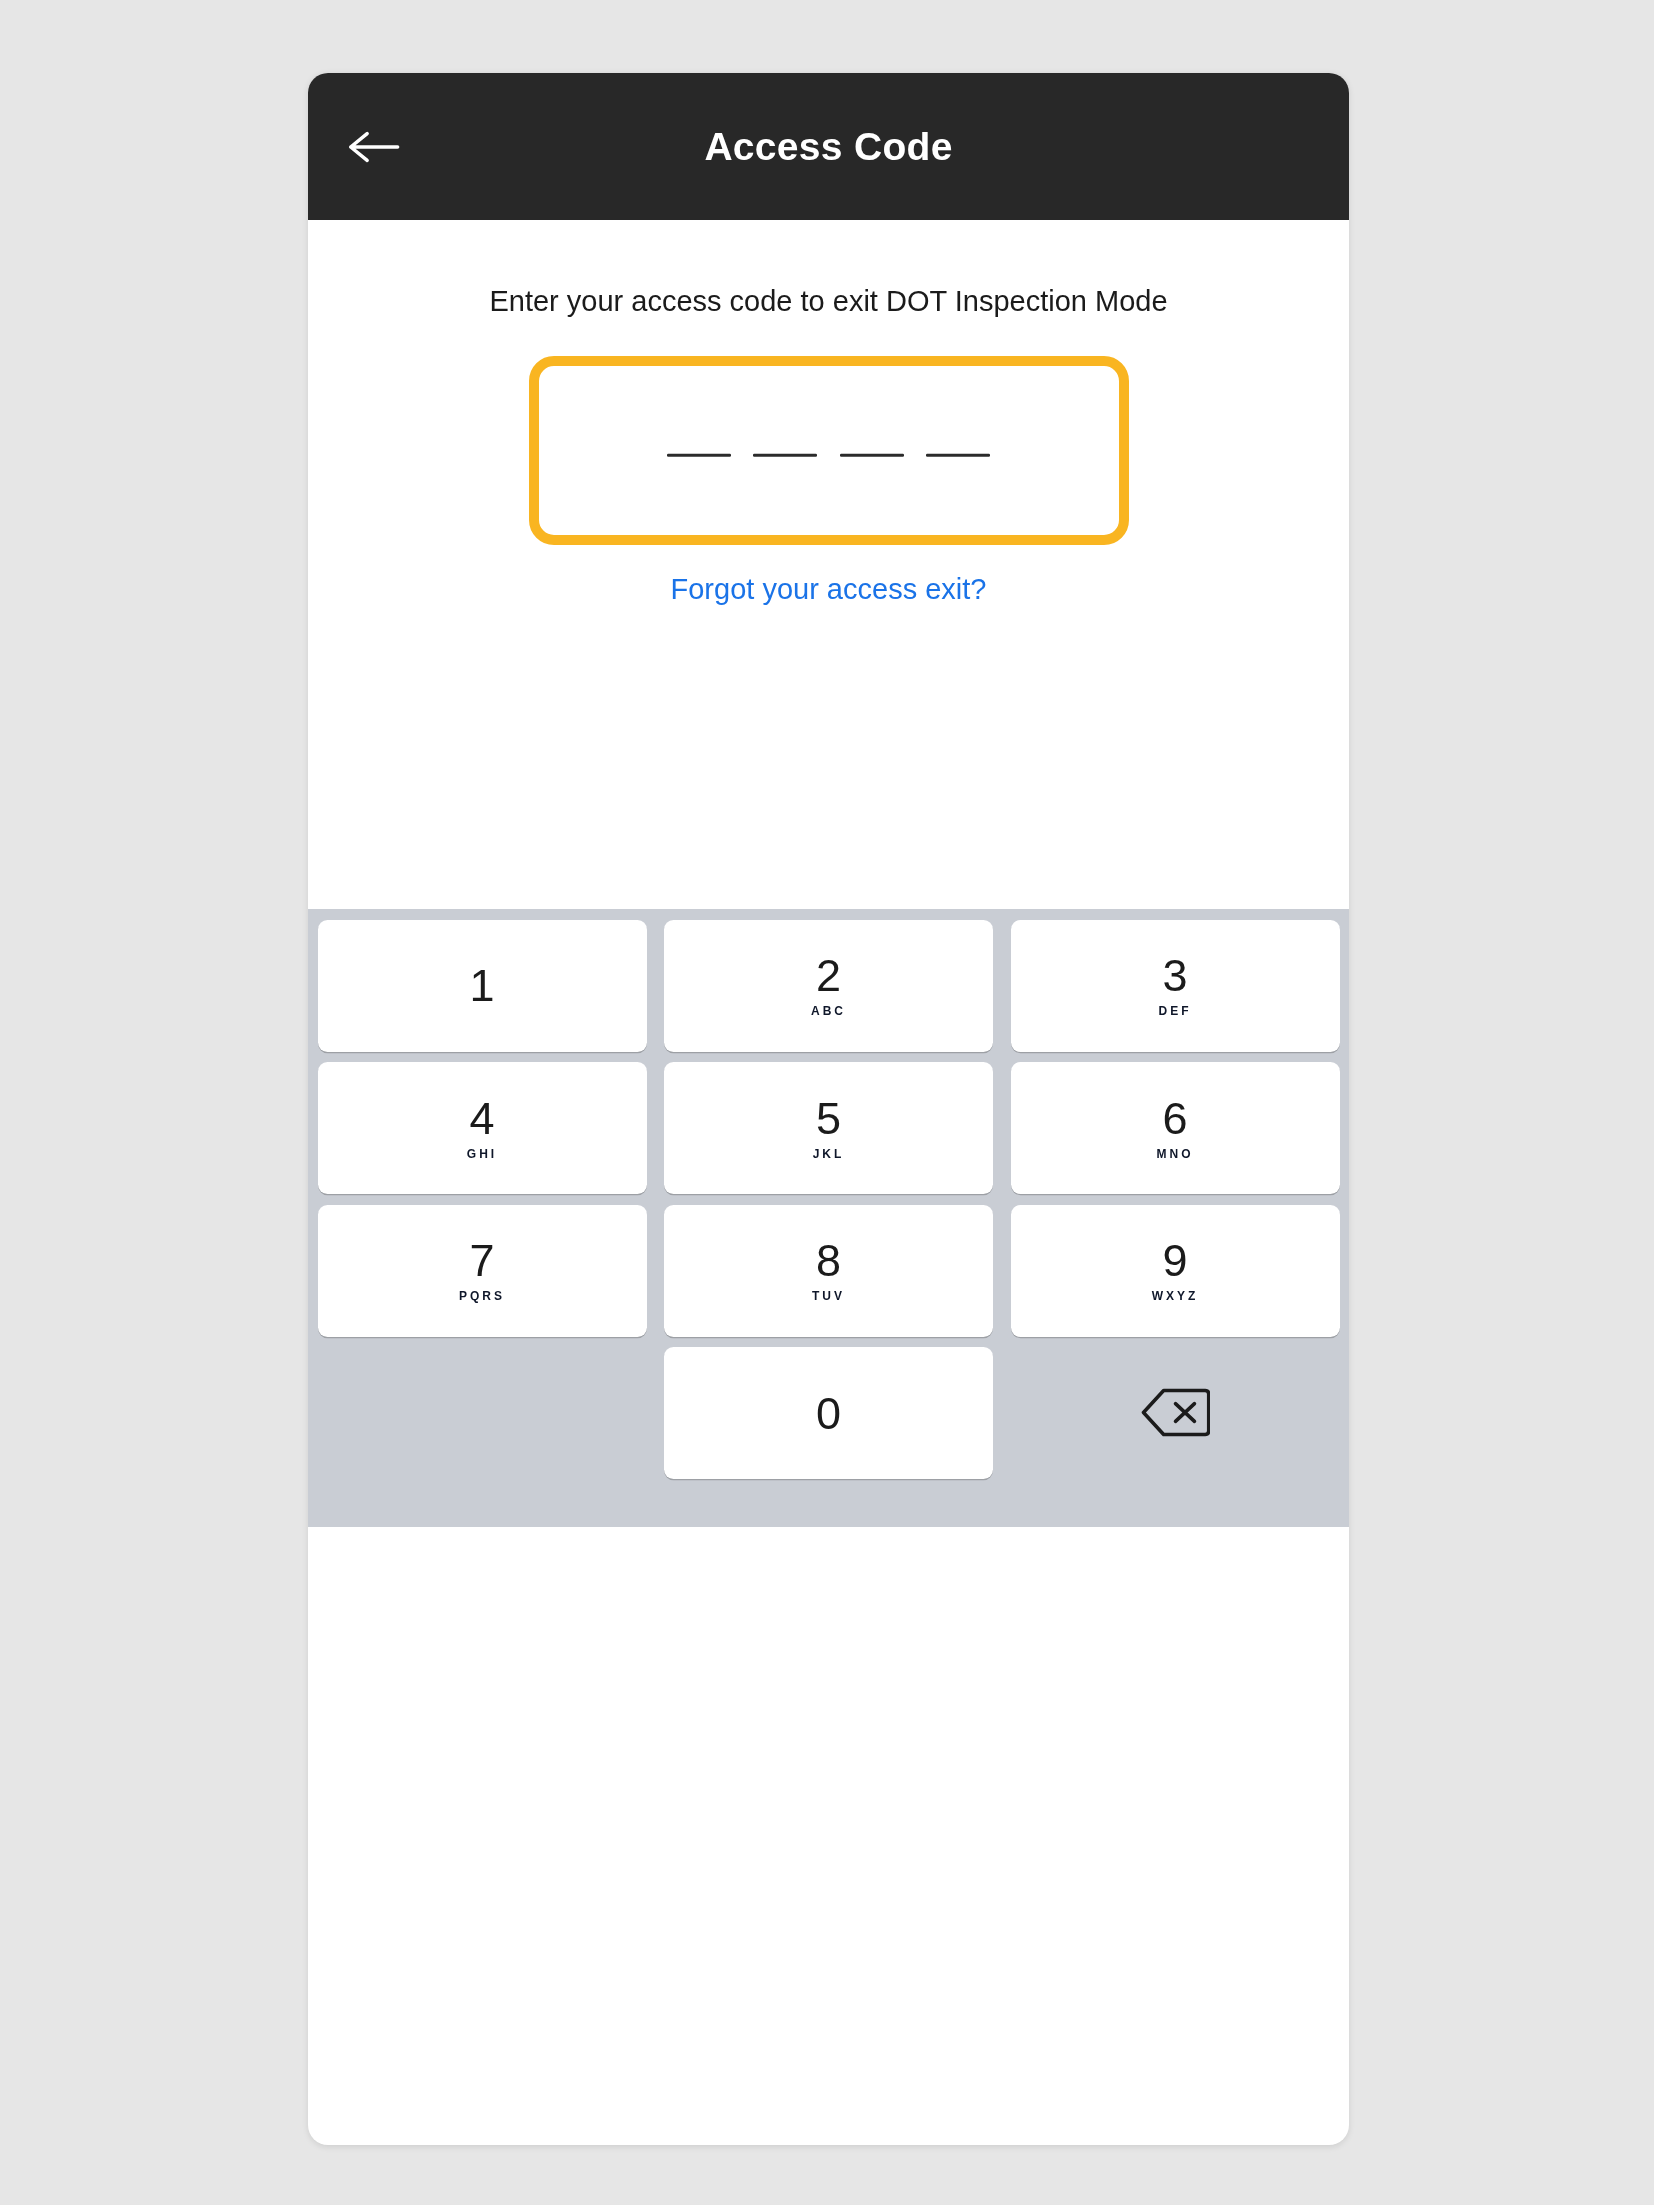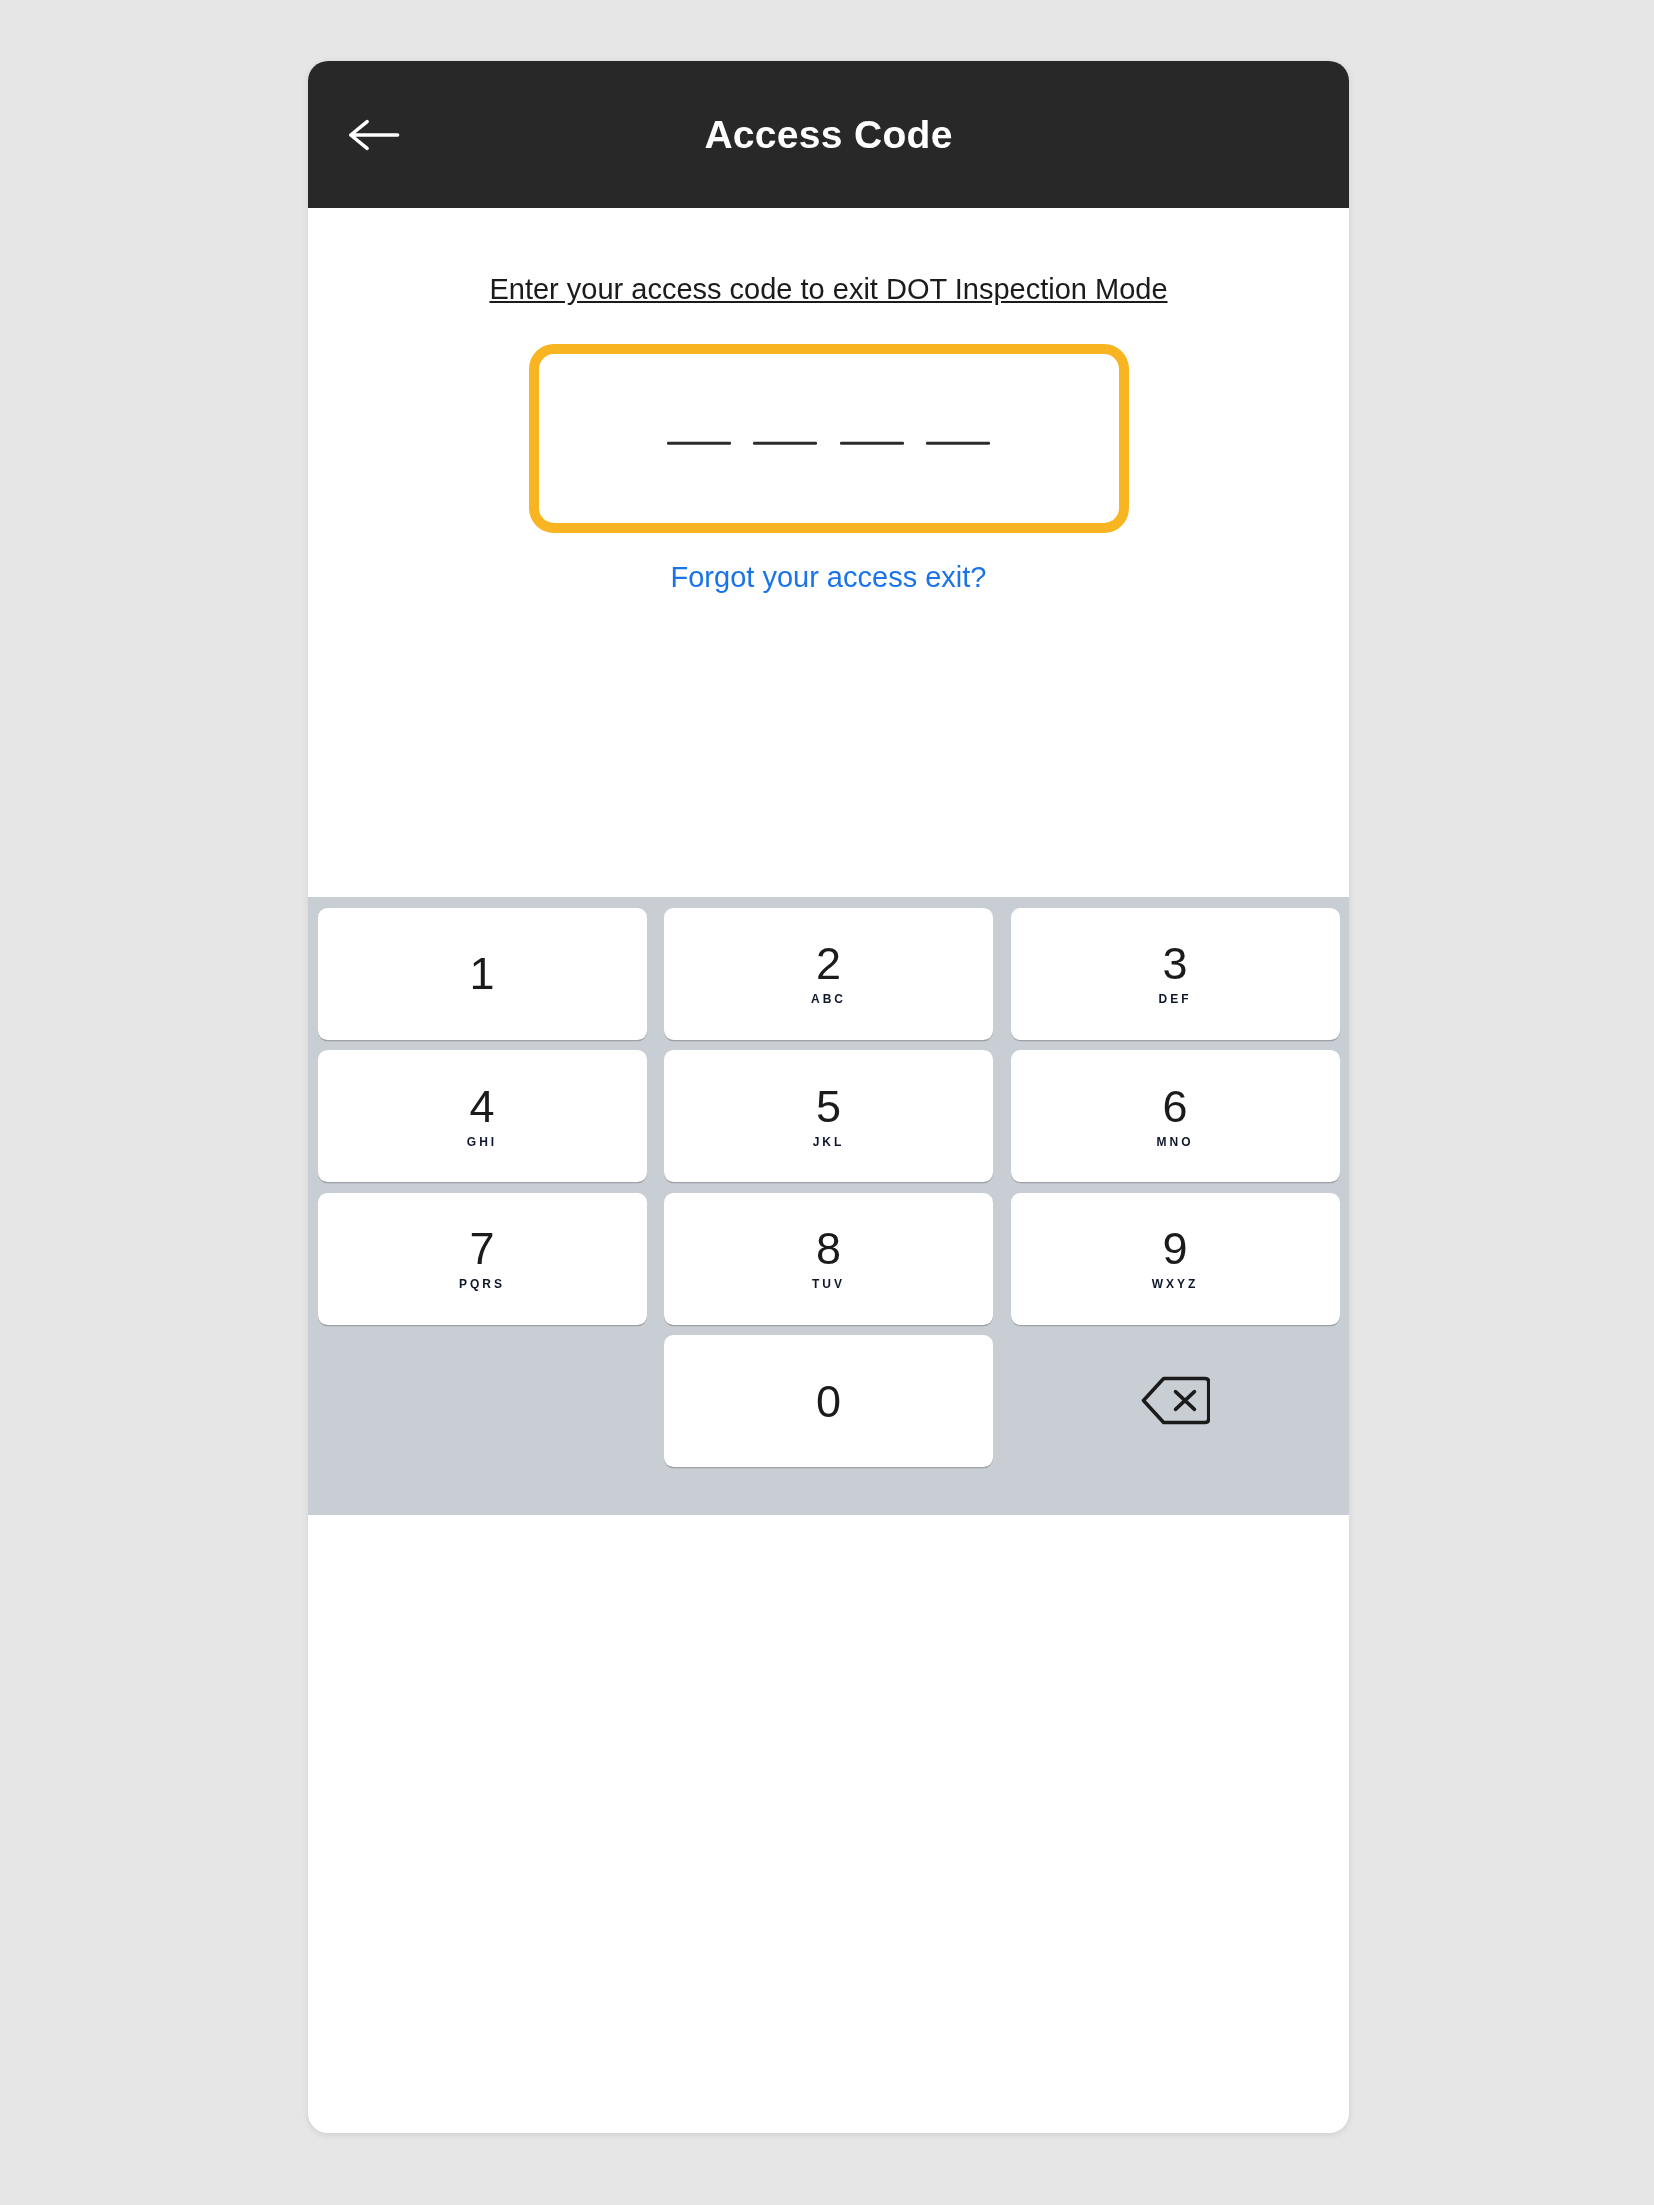--- a/index.html
+++ b/index.html
@@ -9,21 +9,21 @@
   body {
     width: 1655px;
     height: 2205px;
     background: #e6e6e6;
     font-family: "Liberation Sans", sans-serif;
     overflow: hidden;
   }
   .phone {
     position: absolute;
     left: 308px;
-    top: 61px;
+    top: 73px;
     width: 1041px;
     height: 2072px;
     background: #ffffff;
     border-radius: 20px;
     overflow: hidden;
     box-shadow: 0 1.2px 5.9px rgba(0,0,0,0.10);
   }
   
   .appbar {
     position: relative;
@@ -59,21 +59,20 @@
     background: #ffffff;
     position: relative;
   }
   .instruction {
     margin: 0;
     padding-top: 64px;
     text-align: center;
     color: #1b1b1b;
     font-size: 29px;
     line-height: 1.2;
-    text-decoration: underline;
   }
   .code-field-wrap {
     margin: 0 auto;
     margin-top: 37px;
     width: 600px;
     height: 189px;
     box-sizing: border-box;
     border: 10px solid #f9b521;
     border-radius: 25px;
     background: #ffffff;

